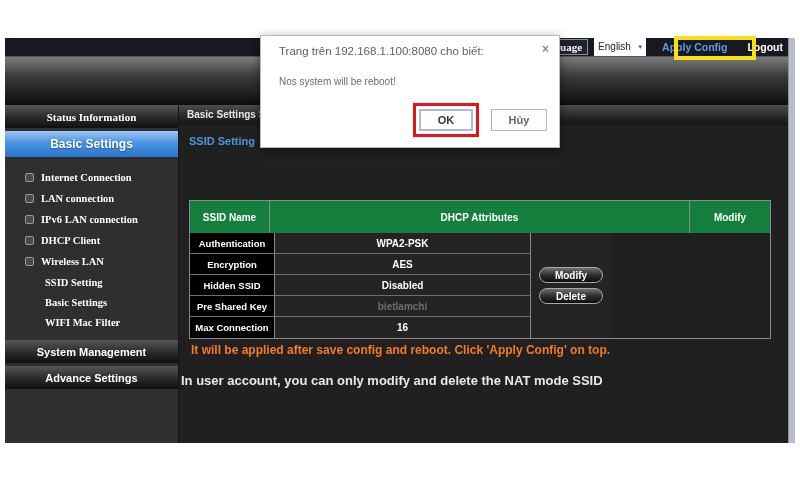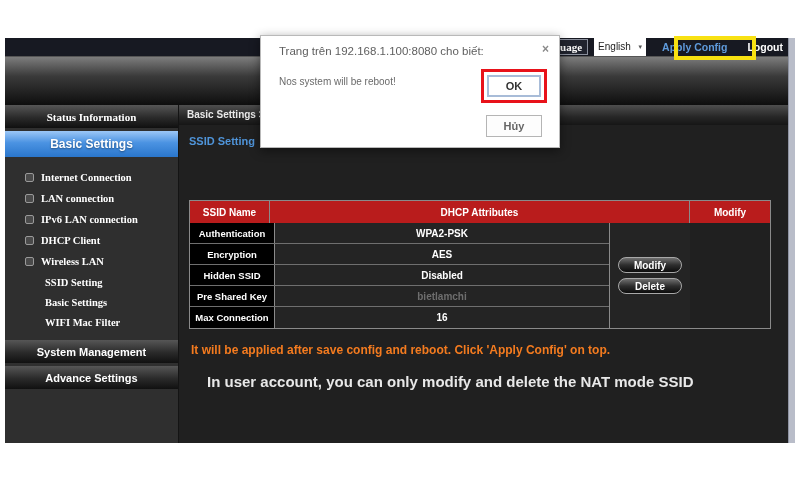--- a/index.html
+++ b/index.html
@@ -49,55 +49,55 @@
   .newssid-row { position:absolute; left:8px; top:50px; width:252px; height:24px; background:#3f3f3f;
                  display:flex; align-items:center; gap:14px; padding-left:4px; }
   .newssid-input { width:140px; height:20px; background:#000; border:1px solid #2a2a2a; color:#fff;
                    font-weight:bold; font-size:11px; padding-left:6px; font-family:"Liberation Sans",sans-serif; }
   .btn-pill { border:1px solid #a8a8a8; border-radius:8px; color:#fff; font-weight:bold; font-size:10px;
               background:linear-gradient(180deg,#707070 0%,#2e2e2e 50%,#0c0c0c 100%);
               display:flex; align-items:center; justify-content:center; }
   .add-btn { width:66px; height:17px; }
 
   .ssid-table { position:absolute; left:10px; top:95px; width:582px; border:1px solid #8a8a8a; }
-  .t-head { display:flex; height:22px; background:#b91c1c;text-align:right; }
+  .t-head { display:flex; height:32px; background:#15803d;text-align:right; }
   .t-head > div { color:#fff; font-weight:bold; font-size:10px; display:flex; align-items:center; justify-content:center; }
   .th-name { width:80px; border-right:1px solid #8a8a8a; }
   .th-attr { width:420px; border-right:1px solid #8a8a8a; }
   .th-mod  { width:80px; }
   .t-body { display:flex; }
   .tb-name { width:80px; border-right:1px solid #8a8a8a; background:#242424; display:flex; align-items:center;
              justify-content:center; color:#fff; font-weight:bold; font-size:10.5px; }
-  .tb-attrs { width:420px; border-right:1px solid #8a8a8a; }
+  .tb-attrs { width:341px; border-right:1px solid #8a8a8a; }
   .attr-row { display:flex; height:21px; border-bottom:1px solid #6f6f6f; }
   .attr-row:last-child { border-bottom:none; }
   .attr-label { width:85px; background:#000; border-right:1px solid #8a8a8a; color:#fff; font-weight:bold;
                 font-size:9.5px; display:flex; align-items:center; justify-content:center; }
   .attr-value { flex:1; background:#242424; color:#fff; font-weight:bold; font-size:10px;
                 display:flex; align-items:center; justify-content:center; }
   .attr-row:nth-child(4) .attr-value { color:#6e6e6e; }
   .tb-mod { width:80px; background:#242424; display:flex; flex-direction:column; align-items:center;
             justify-content:center; gap:5px; }
   .mod-btn { width:64px; height:16px; }
 
   .warning { position:absolute; left:12px; top:238px; width:560px; color:#f47b1f; font-weight:bold; font-size:12px; }
-  .note { position:absolute; left:28px; top:268px; color:#e8e8e8; font-size:15px; font-weight:bold; }
+  .note { position:absolute; left:2px; top:268px; color:#e8e8e8; font-size:13px; font-weight:bold; }
 
   .scrollbar { position:absolute; right:0; top:0; width:7px; height:100%; background:#b9bdc9; border-left:1px solid #8f94a3; }
 
   
   .yellow-box { position:absolute; left:674px; top:36px; width:82px; height:24px; border:4px solid #f8e112; }
 
   
   .dialog { position:absolute; left:260px; top:35px; width:300px; height:113px; background:#fff;
             border:1px solid #b9b9b9; box-shadow:0 3px 10px rgba(0,0,0,.45);padding-left:11px; }
   .dlg-title { position:absolute; left:18px; top:9px; color:#5f5f5f; font-size:11.5px; }
   .dlg-close { position:absolute; right:10px; top:6px; color:#8a8a8a; font-size:12px; font-weight:bold; cursor:default; }
   .dlg-msg { position:absolute; left:18px; top:40px; color:#6a6a6a; font-size:10px; }
-  .dlg-btnrow { position:absolute; right:12px; bottom:10px; display:flex; align-items:center; gap:12px;flex-direction:column; }
+  .dlg-btnrow { position:absolute; right:12px; bottom:10px; display:flex; align-items:center; gap:12px; }
   .red-box { border:3px solid #e8121a; padding:3px; }
   .dlg-btn { height:22px; display:flex; align-items:center; justify-content:center; font-size:11px; font-weight:bold; }
   .ok-btn { width:54px; background:#fff; border:2px solid #a8bcd8; color:#333; }
   .cancel-btn { width:56px; background:#fdfdfd; border:1px solid #b5b5b5; color:#666; }
 </style>
 </head>
 <body>
 
 <div id="stage">
 

